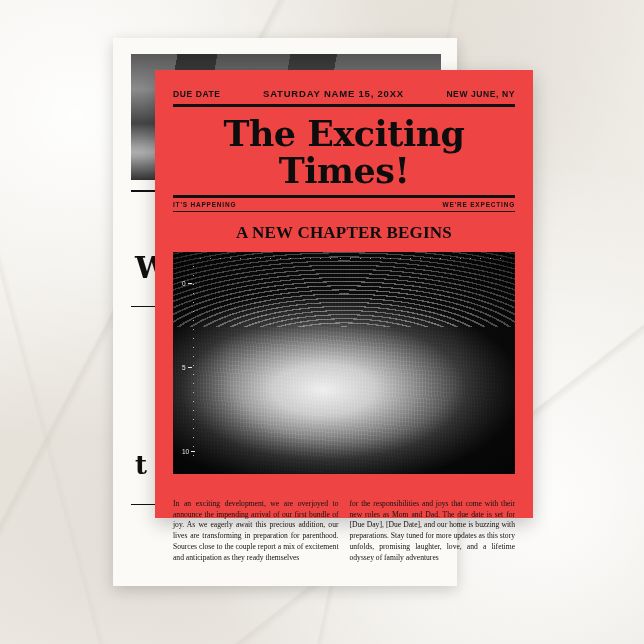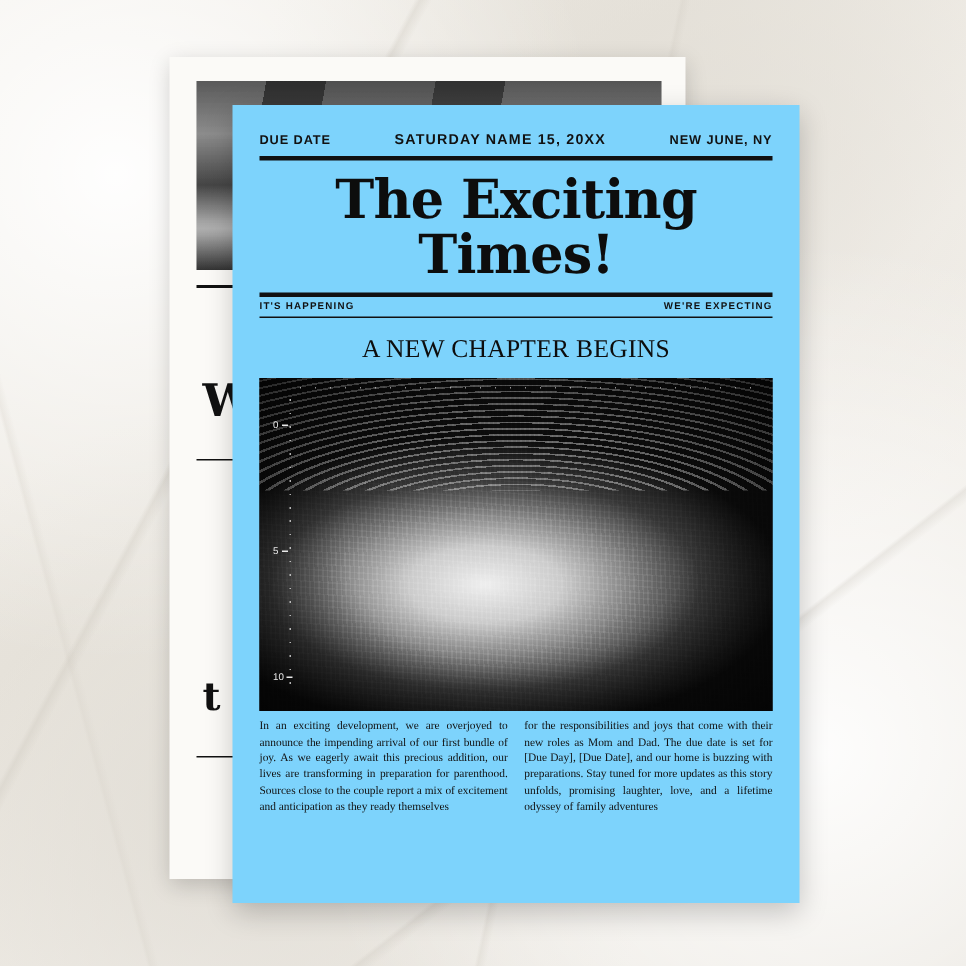--- a/index.html
+++ b/index.html
@@ -80,22 +80,22 @@
     color: #111;
     letter-spacing: 0.5px;
   }
 
   
   #front-card {
     position: absolute;
     left: 155px;
     top: 70px;
     width: 378px;
-    height: 532px;
-    background: #7dd3fc;
+    height: 448px;
+    background: #ef4444;
     box-shadow: 0 6px 18px rgba(0,0,0,0.22);
     padding: 0;
   }
   .paper {
     position: absolute;
     left: 18px;
     top: 18px;
     right: 18px;
     bottom: 16px;
   }
@@ -137,21 +137,21 @@
     font-size: 6.5px;
     font-weight: 700;
     letter-spacing: 0.8px;
     color: #111;
     padding: 3px 0 3px;
   }
 
   .headline {
     text-align: center;
     font-family: "Liberation Serif", serif;
-    font-weight: 400;
+    font-weight: 700;
     font-size: 17px;
     line-height: 1.18;
     color: #0d0d0d;
     letter-spacing: 0.2px;
     padding: 11px 4px 9px;
   }
 
   
   .photo {
     position: relative;
@@ -230,21 +230,21 @@
     top: 6px;
     height: 1px;
     background: repeating-linear-gradient(90deg, #dcdcdc 0 1px, rgba(0,0,0,0) 1px 10px);
     opacity: 0.65;
   }
 
   
   .columns {
     display: flex;
     gap: 11px;
-    padding-top: 5px;
+    padding-top: 25px;
   }
   .col {
     flex: 1;
     font-family: "Liberation Serif", serif;
     font-size: 7.6px;
     line-height: 1.42;
     color: #111;
     text-align: justify;
   }
 </style>

